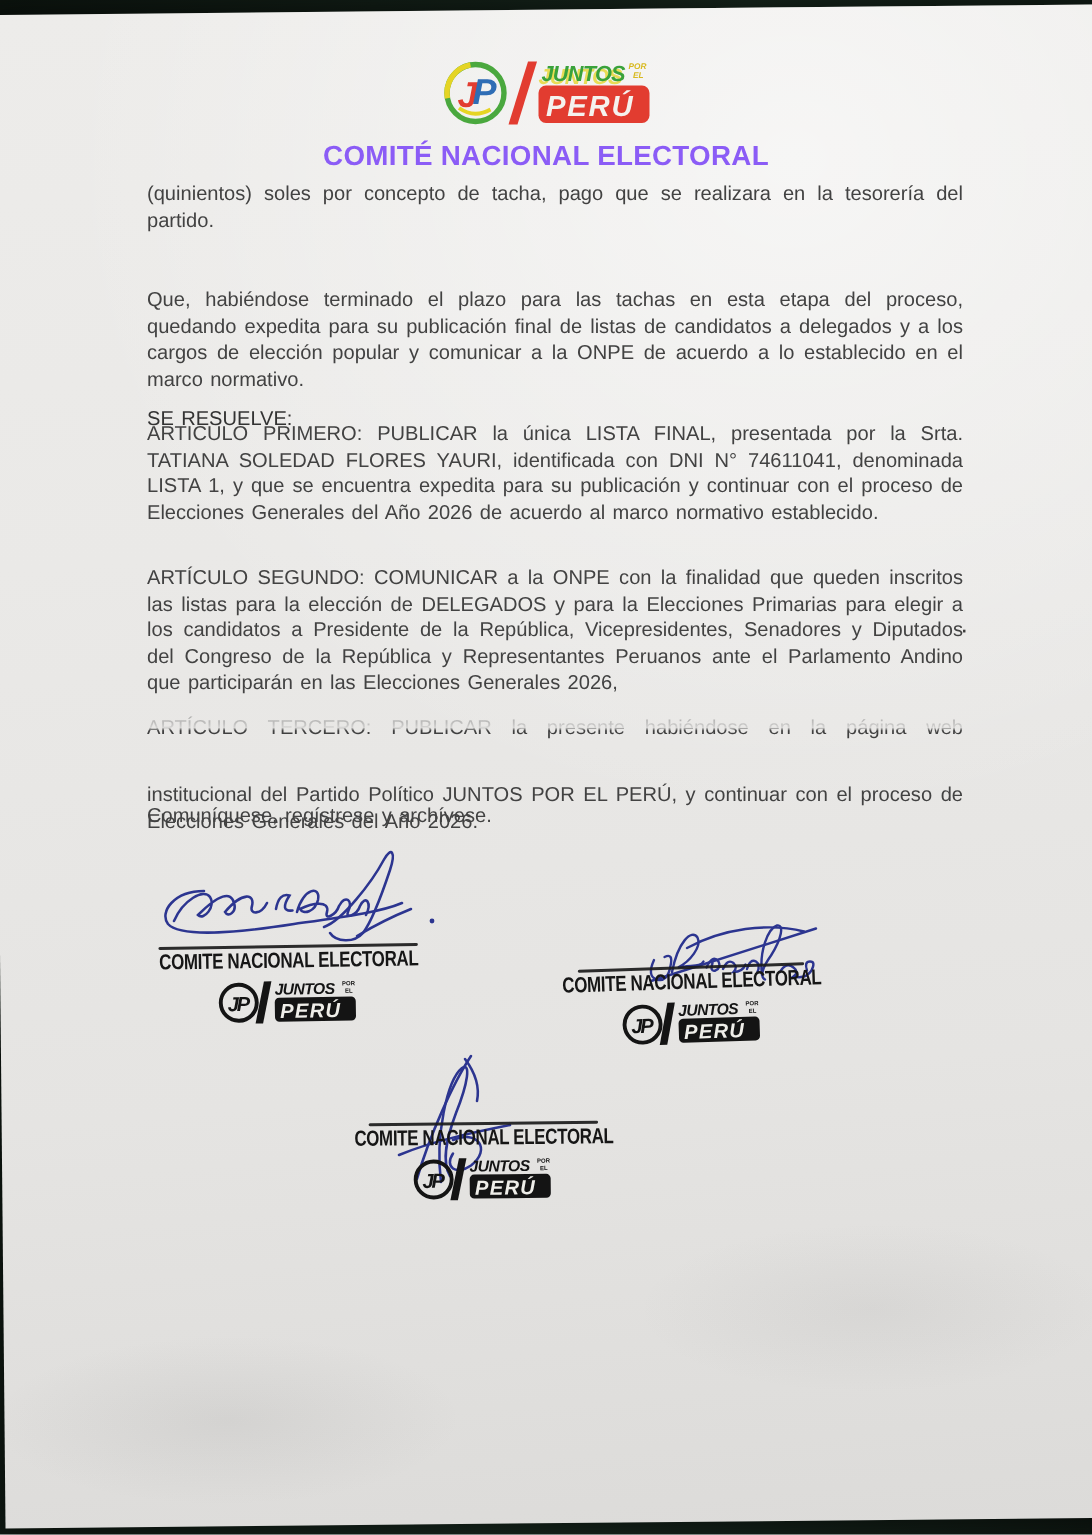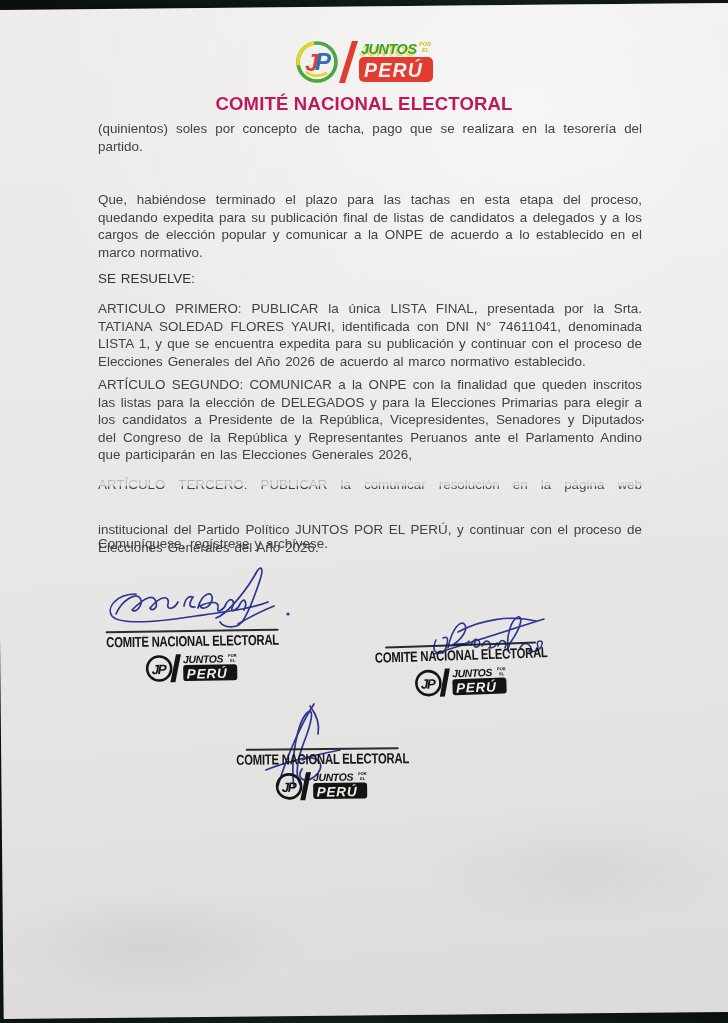--- a/index.html
+++ b/index.html
@@ -15,21 +15,21 @@
       radial-gradient(120% 80% at 72% 10%, rgba(255,255,255,0.55), rgba(255,255,255,0) 55%),
       radial-gradient(30% 8% at 20% 93%, rgba(110,110,110,0.10), rgba(110,110,110,0) 70%),
       radial-gradient(30% 8% at 78% 86%, rgba(110,110,110,0.08), rgba(110,110,110,0) 70%),
       linear-gradient(176deg,#edecea 0%,#eae9e7 35%,#e5e4e2 70%,#dcdbd9 100%);
     box-shadow:0 0 20px rgba(0,0,0,0.55);
   }
   .content{position:absolute;inset:0;}
   .logo{position:absolute;left:292px;top:36px;}
   .doc-title{
     position:absolute;left:0;top:93px;width:728px;text-align:center;
-    font-size:18.5px;font-weight:700;letter-spacing:0.2px;color:#be185d;
+    font-size:18.5px;font-weight:700;letter-spacing:0.2px;color:#8b5cf6;
   }
   .para{
     position:absolute;left:98px;width:544px;
     font-size:13.4px;line-height:17.5px;color:#424242;
     text-align:justify;word-spacing:1.2px;
   }
   .bold-line{font-weight:400;color:#333;}
   .cut-line{
     text-align:justify;text-align-last:justify;white-space:nowrap;
     background:linear-gradient(to bottom,
@@ -71,23 +71,23 @@
     <text x="130" y="16" font-size="5.5" font-weight="800" font-style="italic" fill="#d8b91f">EL</text>
     <rect x="67" y="21" width="74" height="25" rx="5" fill="#e23c30"></rect>
     <text x="72" y="41" font-size="19.5" font-weight="800" font-style="italic" fill="#f5f2ee" letter-spacing="1.2">PERÚ</text>
   </svg>
 
   <div class="doc-title">COMITÉ NACIONAL ELECTORAL</div>
 
   <div class="para" style="top:191px">Que, habiéndose terminado el plazo para las tachas en esta etapa del proceso, quedando expedita para su publicación final de listas de candidatos a delegados y a los cargos de elección popular y comunicar a la ONPE de acuerdo a lo establecido en el marco normativo.</div>
   <div class="para" style="top:120px">(quinientos) soles por concepto de tacha, pago que se realizara en la tesorería del partido.</div>
   <div class="para bold-line" style="top:270px">SE RESUELVE:</div>
-  <div class="para" style="top:300px">ARTICULO PRIMERO: PUBLICAR la única LISTA FINAL, presentada por la Srta. TATIANA SOLEDAD FLORES YAURI, identificada con DNI N° 74611041, denominada LISTA 1, y que se encuentra expedita para su publicación y continuar con el proceso de Elecciones Generales del Año 2026 de acuerdo al marco normativo establecido.</div>
+  <div class="para" style="top:280px">ARTICULO PRIMERO: PUBLICAR la única LISTA FINAL, presentada por la Srta. TATIANA SOLEDAD FLORES YAURI, identificada con DNI N° 74611041, denominada LISTA 1, y que se encuentra expedita para su publicación y continuar con el proceso de Elecciones Generales del Año 2026 de acuerdo al marco normativo establecido.</div>
   <div class="para" style="top:376px">ARTÍCULO SEGUNDO: COMUNICAR a la ONPE con la finalidad que queden inscritos las listas para la elección de DELEGADOS y para la Elecciones Primarias para elegir a los candidatos a Presidente de la República, Vicepresidentes, Senadores y Diputados del Congreso de la República y Representantes Peruanos ante el Parlamento Andino que participarán en las Elecciones Generales 2026,</div>
-  <div class="para cut-line" style="top:476px">ARTÍCULO TERCERO: PUBLICAR la comunicar resolución en la página web</div>
+  <div class="para cut-line" style="top:476px">ARTÍCULO TERCERO: PUBLICAR la presente habiéndose en la página web</div>
   <div class="para" style="top:521px">institucional del Partido Político JUNTOS POR EL PERÚ, y continuar con el proceso de Elecciones Generales del Año 2026.</div>
   <div class="para" style="top:535px">Comuníquese, regístrese y archívese.</div>
 
   <span class="ink-dot">·</span>
 
   <svg class="sig" style="left:96px;top:566px" width="202" height="74" viewBox="0 0 202 74">
     <g fill="none" stroke="#2c3590" stroke-width="1.7" stroke-linecap="round">
       <path d="M40,28 C20,28 10,42 16,50 C24,59 62,56 100,50 C135,45 158,42 172,36"></path>
       <path d="M20,48 C26,34 40,26 44,32 C48,38 40,48 36,44 C50,30 58,28 60,36 C62,42 56,46 54,42 C66,28 74,30 72,38 C70,44 78,44 82,36"></path>
       <path d="M88,40 q2,-11 9,-9 q-7,11 2,10"></path>

